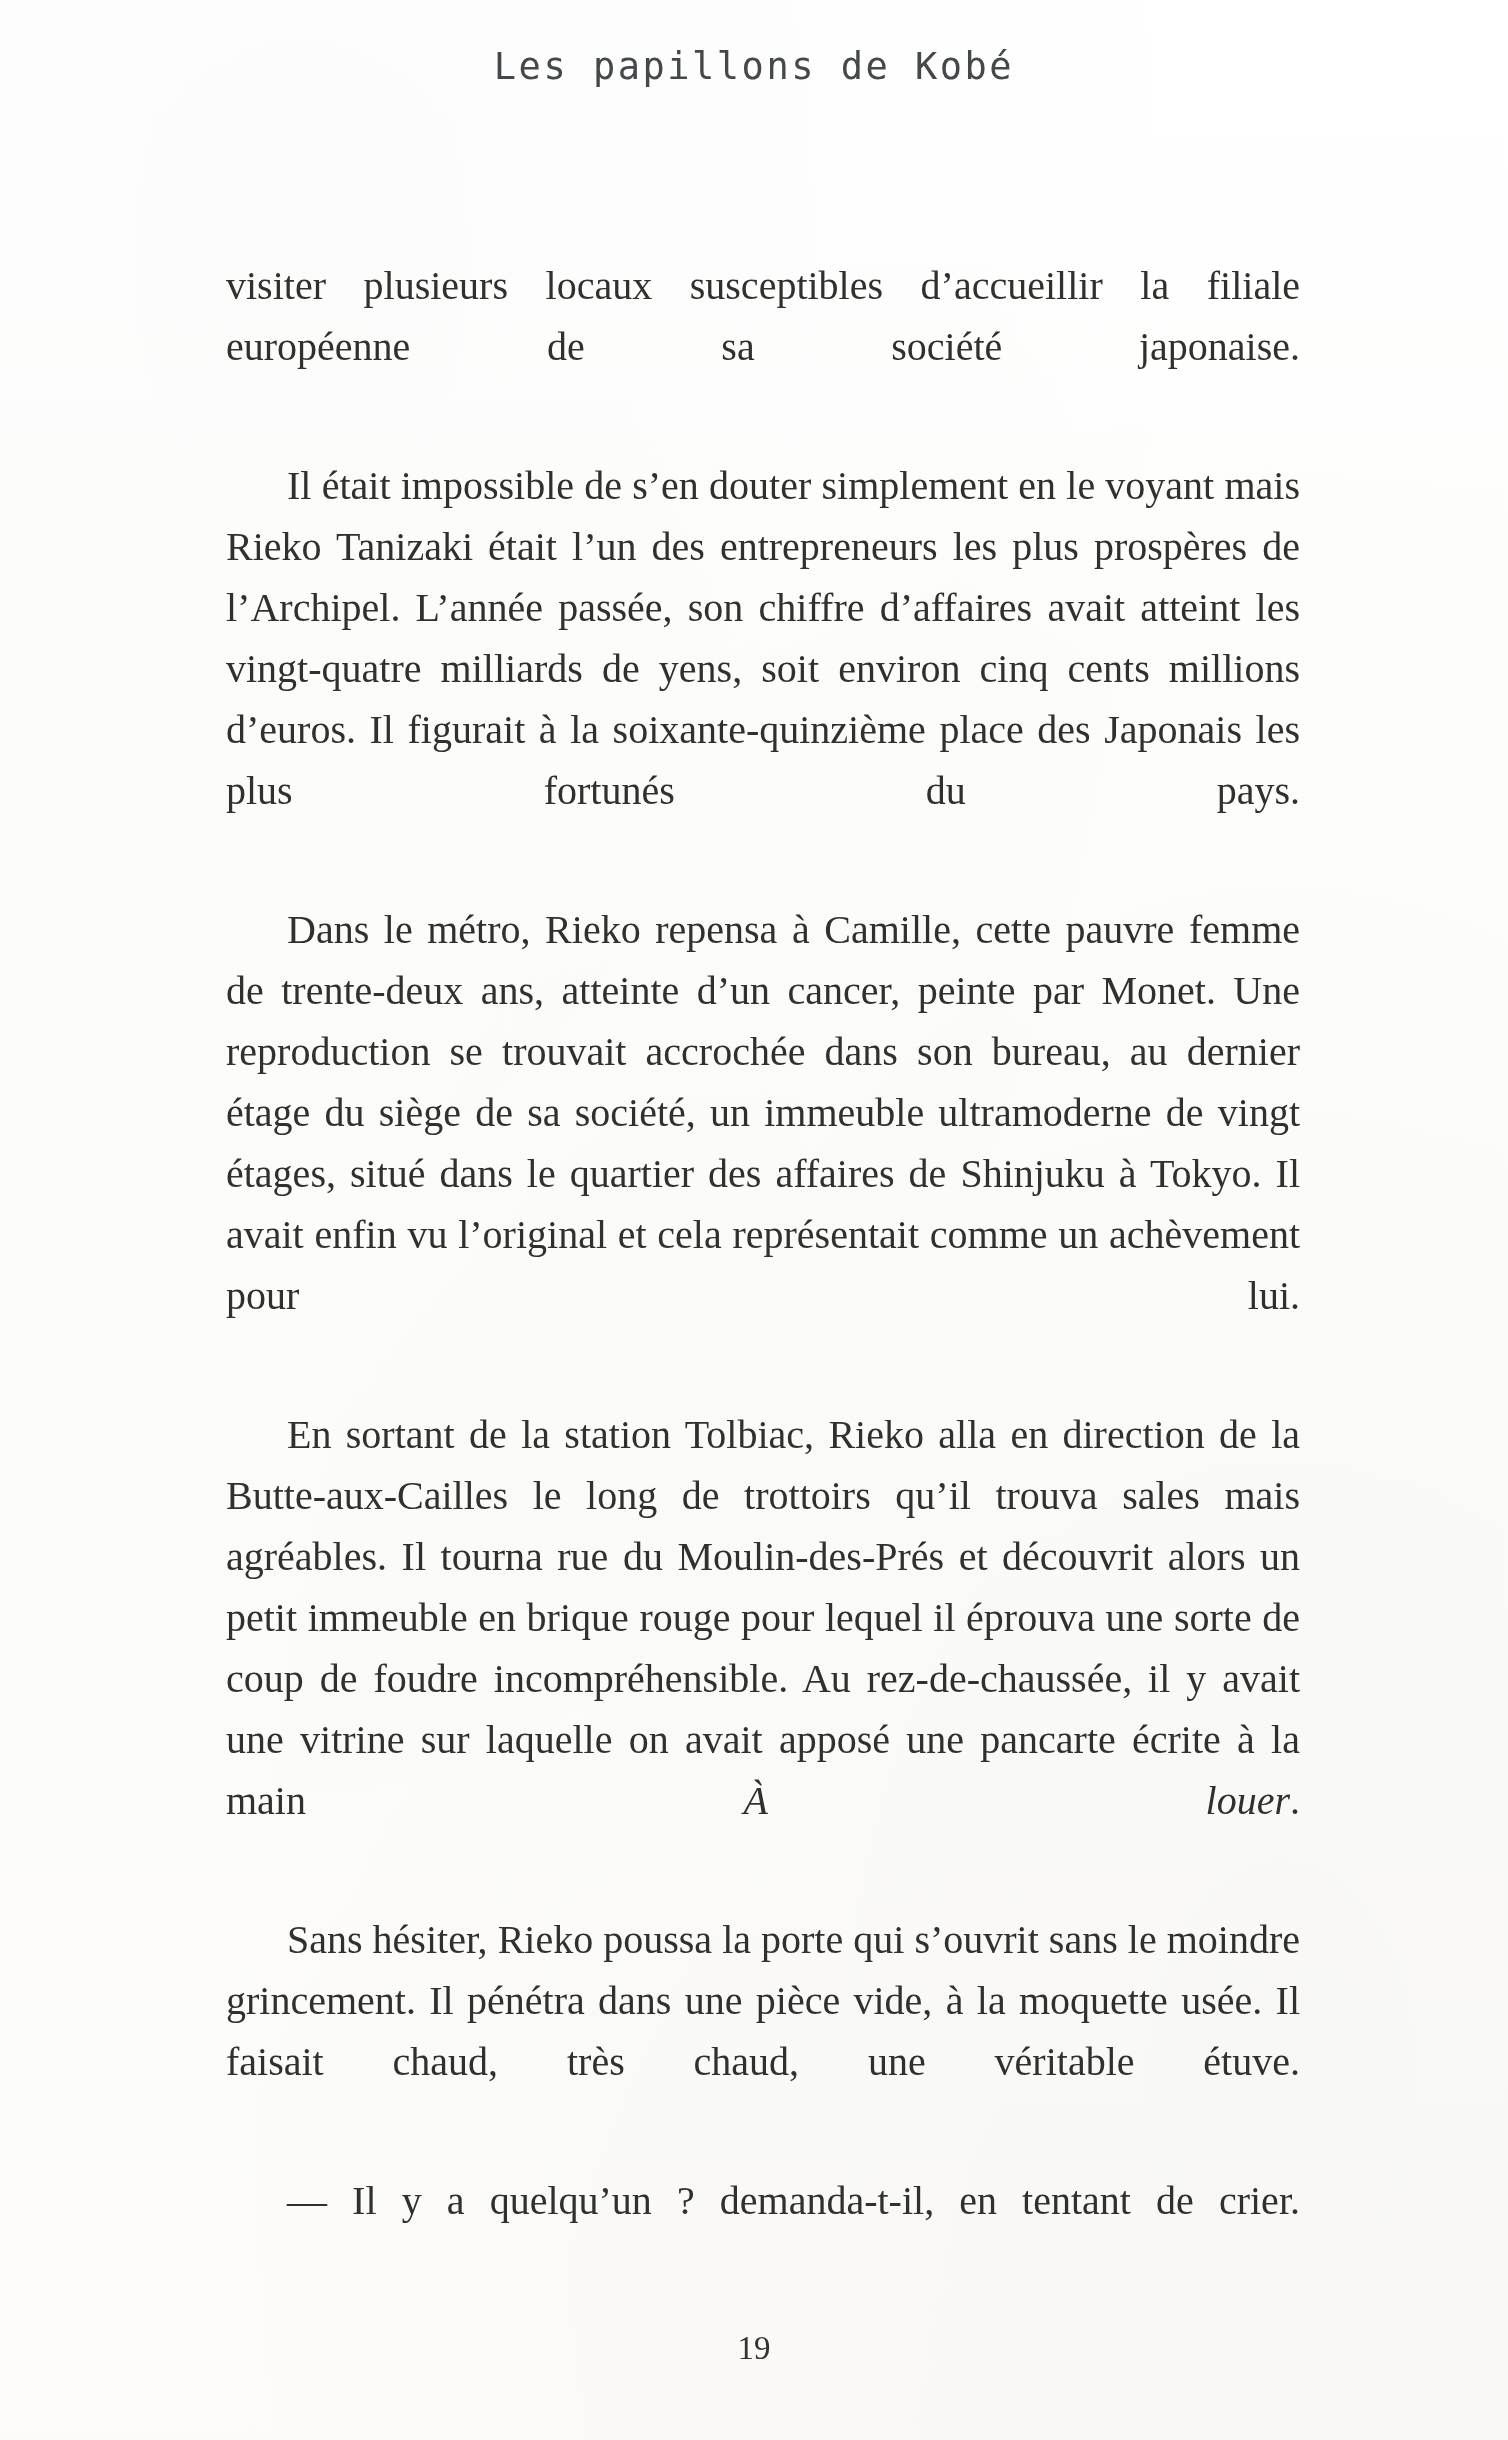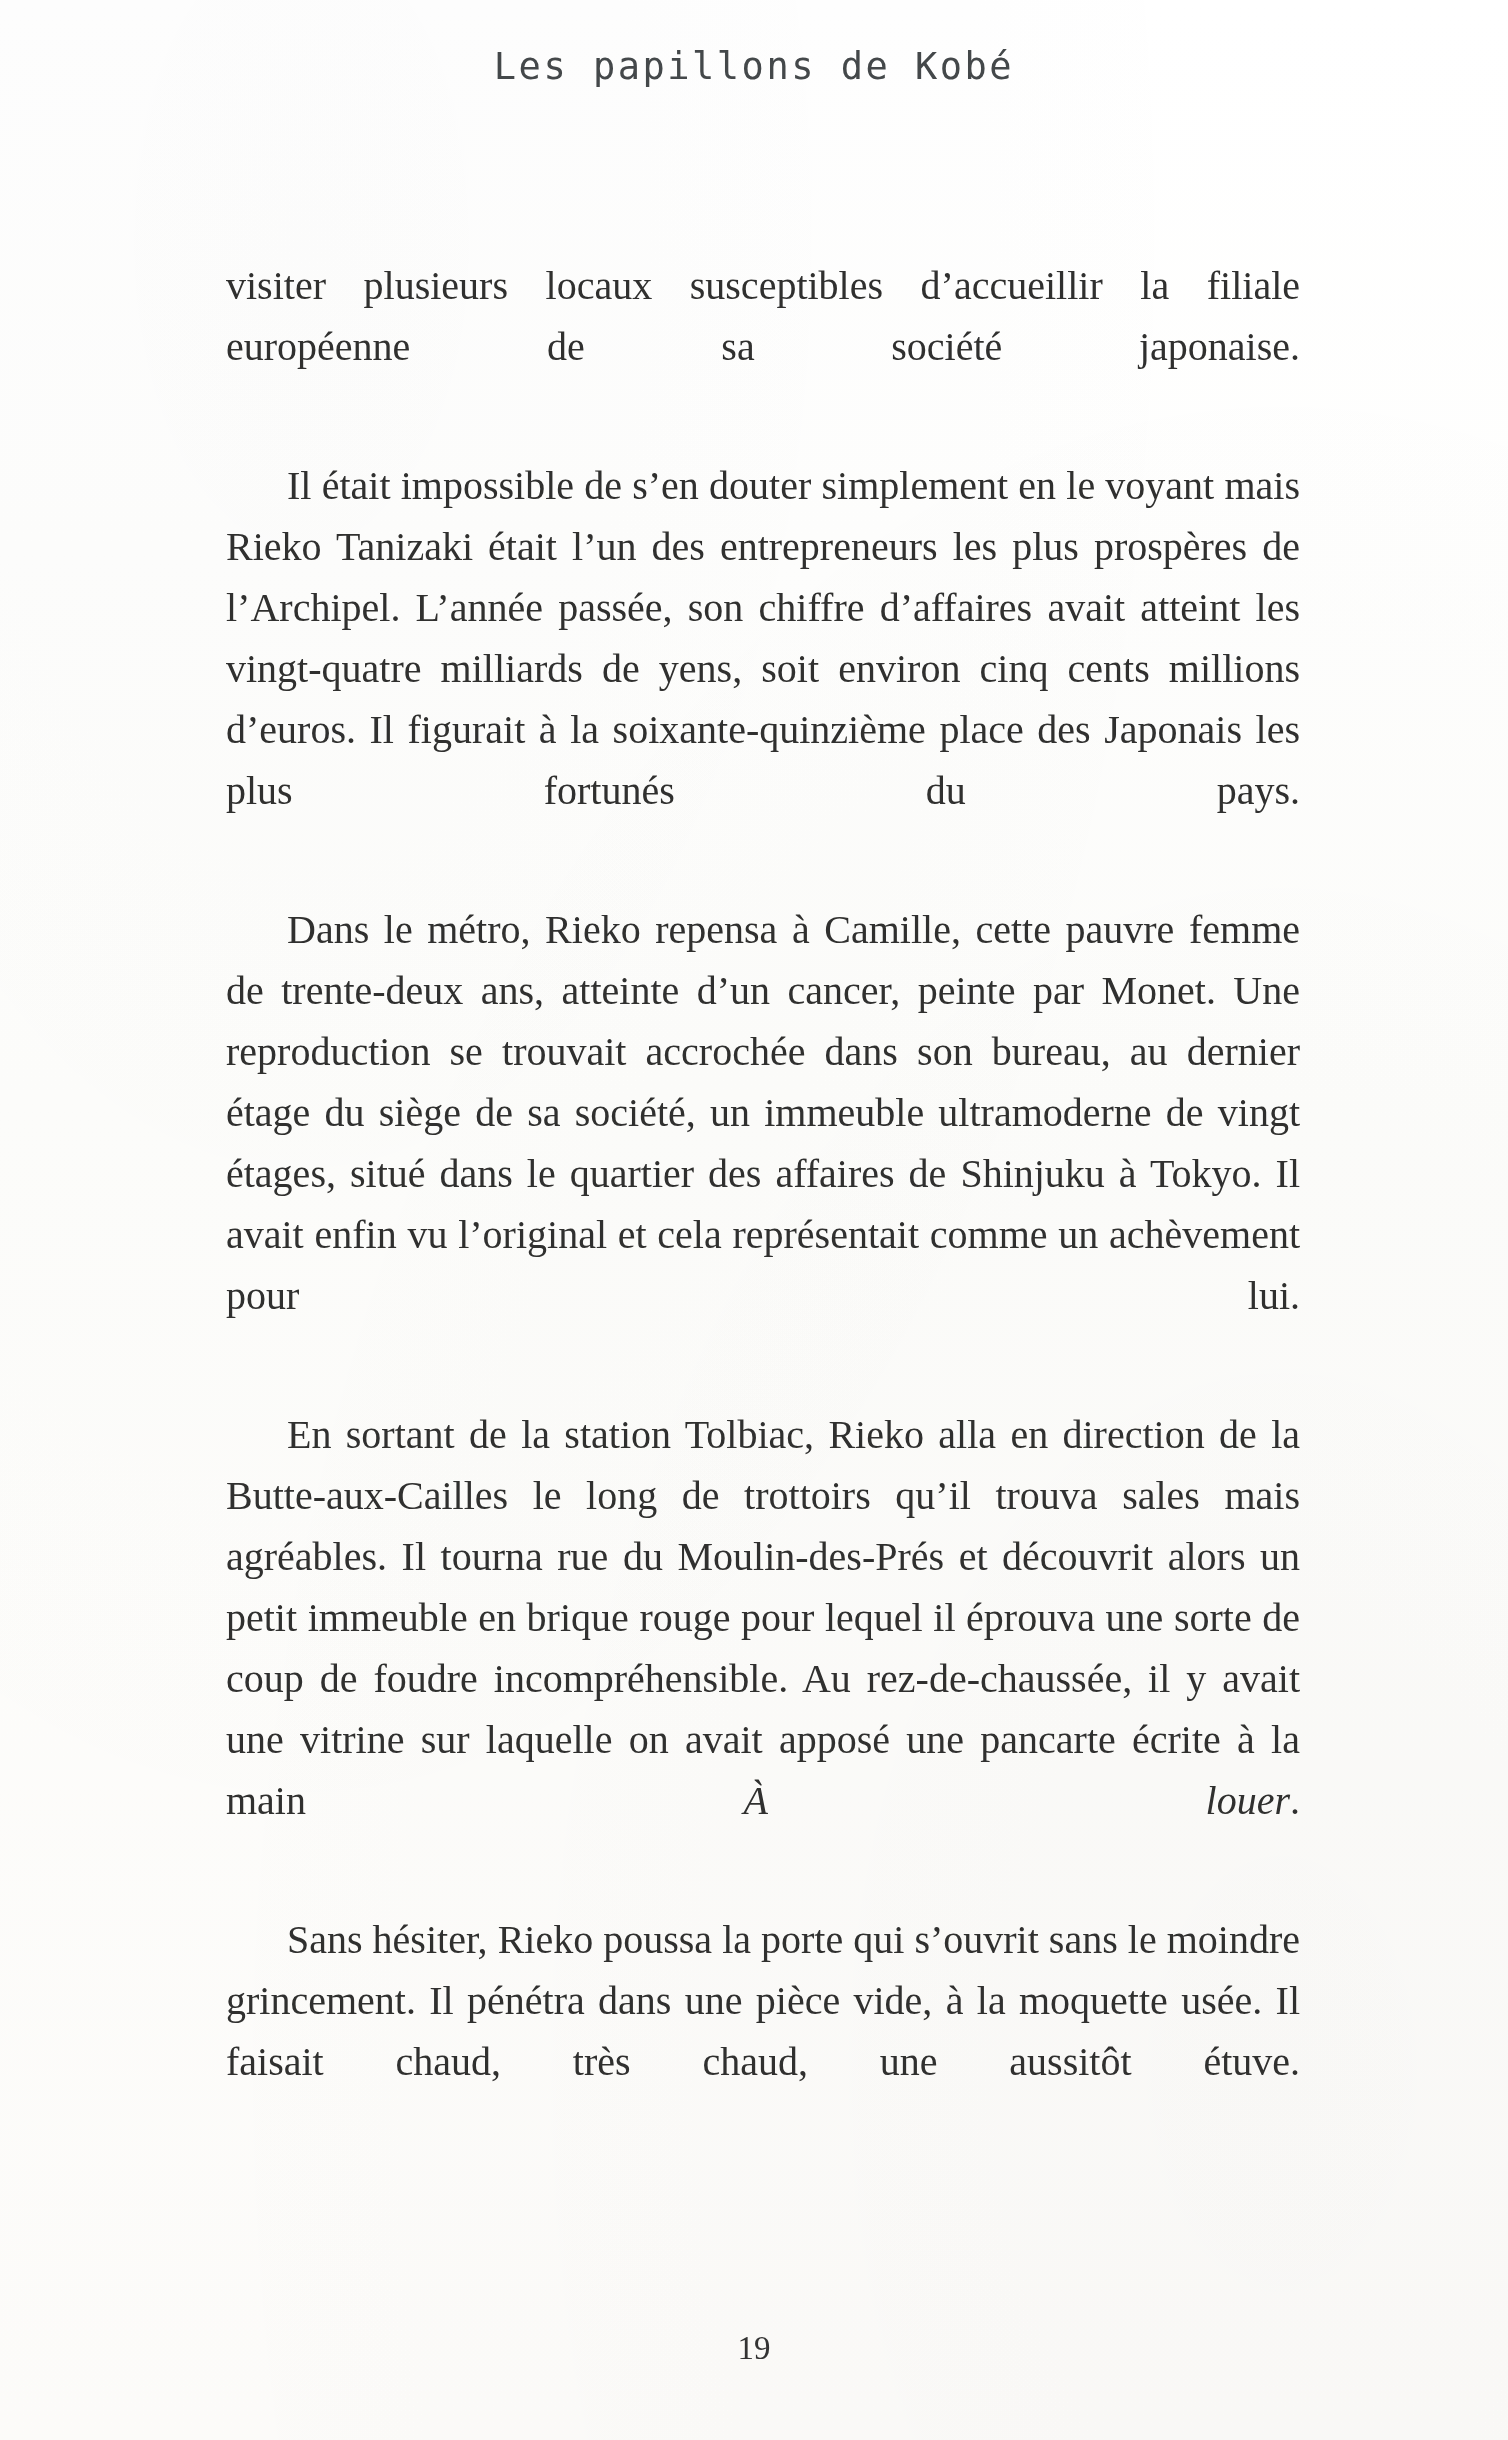--- a/index.html
+++ b/index.html
@@ -104,21 +104,22 @@
     <p class="para">visiter plusieurs locaux susceptibles d’accueillir la filiale européenne de sa société japonaise.</p>
 
     <p class="para indent">Il était impossible de s’en douter simplement en le voyant mais Rieko Tanizaki était l’un des entrepreneurs les plus prospères de l’Archipel. L’année passée, son chiffre d’affaires avait atteint les vingt-quatre milliards de yens, soit environ cinq cents millions d’euros. Il figurait à la soixante-quinzième place des Japonais les plus fortunés du pays.</p>
 
     <p class="para indent">Dans le métro, Rieko repensa à Camille, cette pauvre femme de trente-deux ans, atteinte d’un cancer, peinte par Monet. Une reproduction se trouvait accrochée dans son bureau, au dernier étage du siège de sa société, un immeuble ultramoderne de vingt étages, situé dans le quartier des affaires de Shinjuku à Tokyo. Il avait enfin vu l’original et cela représentait comme un achèvement pour lui.</p>
 
     <p class="para indent">
       <span>En sortant de la station Tolbiac, Rieko alla en direction de la Butte-aux-Cailles le long de trottoirs qu’il trouva sales mais agréables. Il tourna rue du Moulin-des-Prés et découvrit alors un petit immeuble en brique rouge pour lequel il éprouva une sorte de coup de foudre incompréhensible. Au rez-de-chaussée, il y avait une vitrine sur laquelle on avait apposé une pancarte écrite à la main </span><span class="ital">À louer</span><span>.</span>
     </p>
 
-    <p class="para indent">Sans hésiter, Rieko poussa la porte qui s’ouvrit sans le moindre grincement. Il pénétra dans une pièce vide, à la moquette usée. Il faisait chaud, très chaud, une aussitôt étuve.</p>
+    <p class="para indent">Sans hésiter, Rieko poussa la porte qui s’ouvrit sans le moindre grincement. Il pénétra dans une pièce vide, à la moquette usée. Il faisait chaud, très chaud, une véritable étuve.</p>
 
+    <p class="para indent">— Il y a quelqu’un ? demanda-t-il, en tentant de crier.</p>
 
 
   </div>
 
   <div class="folio">19</div>
 </div>
 
 
 </body></html>

